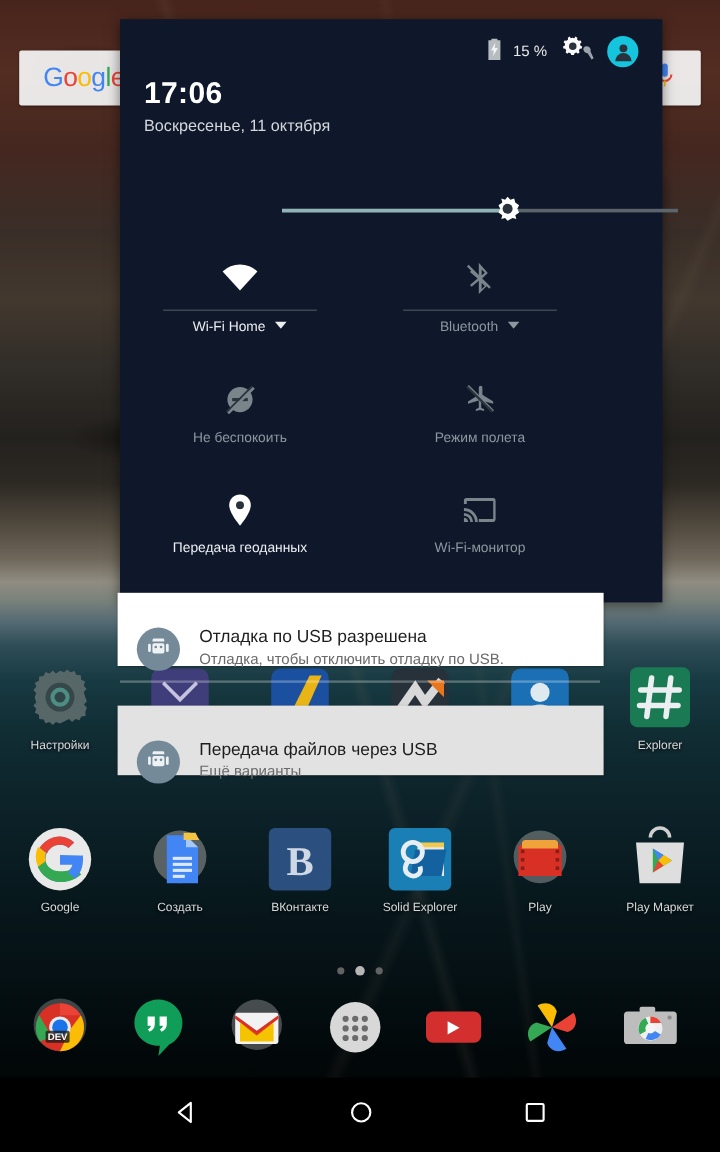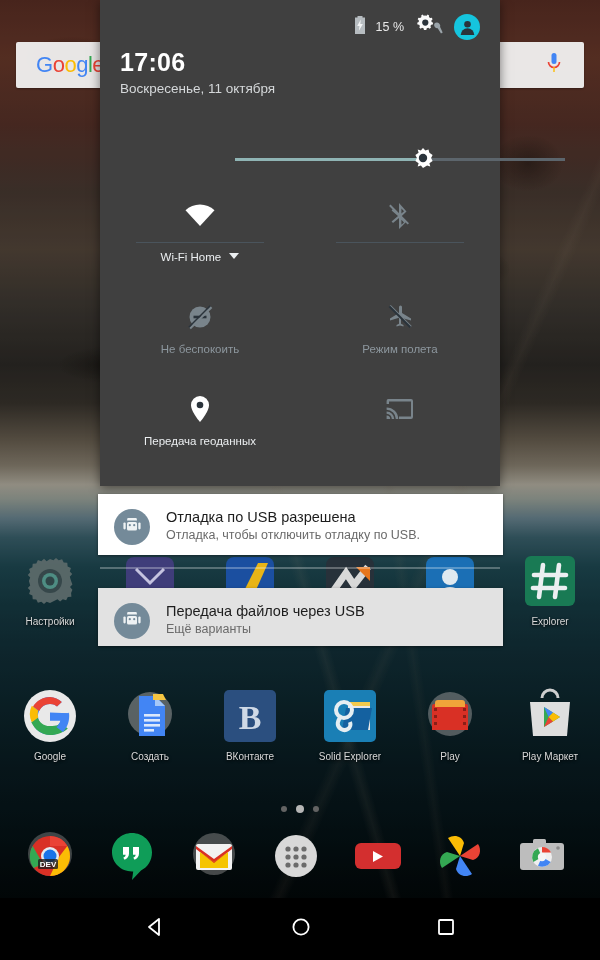--- a/index.html
+++ b/index.html
@@ -70,22 +70,22 @@
   .app { position: absolute; width: 86px; text-align: center; }
   .app-icon { width: 56px; height: 56px; margin: 0 auto; position: relative; }
   .app-label {
     margin-top: 7px; font-size: 10px; color: #d8d8d8;
     text-shadow: 0 1px 3px rgba(0,0,0,.95); white-space: nowrap;
   }
   .rs { border-radius: 9px; }
 
   
   .qs-panel {
-    position: absolute; left: 100px; top: 0; width: 400px; height: 486px;
-    background: #404040; box-shadow: 0 2px 10px rgba(0,0,0,.5);
+    position: absolute; left: 100px; top: 16px; width: 452px; height: 486px;
+    background: #0f172a; box-shadow: 0 2px 10px rgba(0,0,0,.5);
   }
   .qs-header { padding: 14px 20px 0 20px; }
   .qs-status { display: flex; align-items: center; justify-content: flex-end; gap: 10px; height: 26px; }
   .batt-pct { color: #e8e8e8; font-size: 12.5px; }
   .avatar {
     width: 26px; height: 26px; border-radius: 50%; background: #15c5de;
     display: flex; align-items: center; justify-content: center;
   }
   .qs-time { color: #fff; font-size: 25px; font-weight: 700; margin-top: 8px; letter-spacing: .3px; }
   .qs-date { color: #d5d8da; font-size: 13.5px; margin-top: 4px; }
@@ -103,21 +103,21 @@
   .on  .tile-label { color: #eceff1; }
   .off .tile-label { color: #8d979e; }
   .on  svg { fill: #ffffff; }
   .off svg { fill: #79848b; }
   .tile-divider { height: 1px; background: #4a545c; margin: 6px 36px 0 36px; }
   .caret { display: inline-block; margin-left: 5px; vertical-align: 2px; }
 
   
   .notif {
     position: absolute; left: 98px; width: 405px;
-    display: flex; align-items: flex-start; padding: 14px 16px;
+    display: flex; align-items: flex-start; padding: 28px 16px;
     box-shadow: 0 1px 3px rgba(0,0,0,.45);
   }
   .notif-white { background: #ffffff; top: 494px; height: 61px; }
   .notif-grey  { background: #e2e2e2; top: 588px; height: 58px; }
   .notif-icon {
     width: 36px; height: 36px; border-radius: 50%; background: #748a99;
     flex: none; display: flex; align-items: center; justify-content: center; margin-top: 1px;
   }
   .notif-text { margin-left: 16px; padding-top: 1px; }
   .notif-title { font-size: 14.5px; color: #1d1d1d; }
@@ -372,20 +372,28 @@
           </div>
         </div>
         <div class="tile off">
           <div class="tile-icon">
             <svg width="22" height="28" viewBox="0 0 22 28">
               <path d="M10 1v11L4 7 2.6 8.6 9 14l-6.4 5.4L4 21l6-5v11l7.5-7.5-5.2-5 5.2-5zM12.4 6.6l2.6 2.6-2.6 2.4zm0 11.2l2.6 2.6-2.6 2.4z" fill="#79848b"></path>
               <path d="M1.5 2.6L20 21.2l-1.4 1.4L.1 4z" fill="#79848b"></path>
             </svg>
           </div>
           <div class="tile-divider"></div>
+          <div class="tile-label">
+            <span>Bluetooth</span>
+            <span class="caret">
+              <svg width="10" height="6" viewBox="0 0 10 6">
+                  <path d="M0 0h10L5 6z" fill="#8d979e"></path>
+                </svg>
+            </span>
+          </div>
         </div>
       </div>
 
       <div class="tile-row" style="margin-top:34px">
         <div class="tile off">
           <div class="tile-icon">
             <svg width="26" height="26" viewBox="0 0 26 26">
               <circle cx="13" cy="13" r="10.5" fill="#79848b"></circle>
               <rect x="6.5" y="11.7" width="13" height="2.6" fill="#2a333b"></rect>
               <path d="M2.3 23.7L23.7 2.3l1.6 1.6L3.9 25.3z" fill="#79848b"></path>
@@ -416,20 +424,21 @@
           </div>
           <div class="tile-label">Передача геоданных</div>
         </div>
         <div class="tile off">
           <div class="tile-icon">
             <svg width="28" height="24" viewBox="0 0 28 24">
               <path d="M3 2h22a2 2 0 0 1 2 2v16a2 2 0 0 1-2 2H13v-2.4h12V4.4H3V7H.6V4a2 2 0 0 1 2.4-2z" fill="#79848b"></path>
               <path d="M.6 22h3.6A3.6 3.6 0 0 0 .6 18.4zM.6 16.8a5.2 5.2 0 0 1 5.2 5.2h2.4A7.6 7.6 0 0 0 .6 14.4zM.6 12.8a9.2 9.2 0 0 1 9.2 9.2h2.4A11.6 11.6 0 0 0 .6 10.4z" fill="#79848b"></path>
             </svg>
           </div>
+          <div class="tile-label">Wi-Fi-монитор</div>
         </div>
       </div>
 
     </div>
   </div>
 
   <div class="notif notif-white">
     <div class="notif-icon">
       <svg width="20" height="18" viewBox="0 0 20 18">
         <path d="M5 2.5a5 5 0 0 1 10 0z" fill="#eef2f4"></path>

